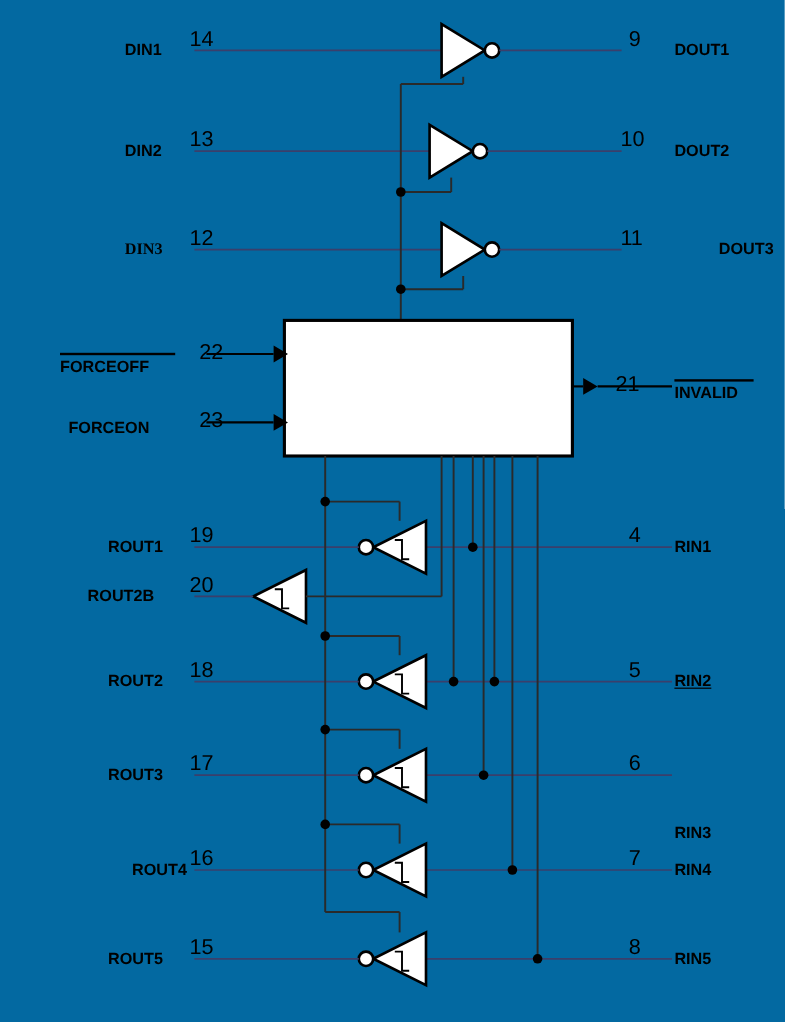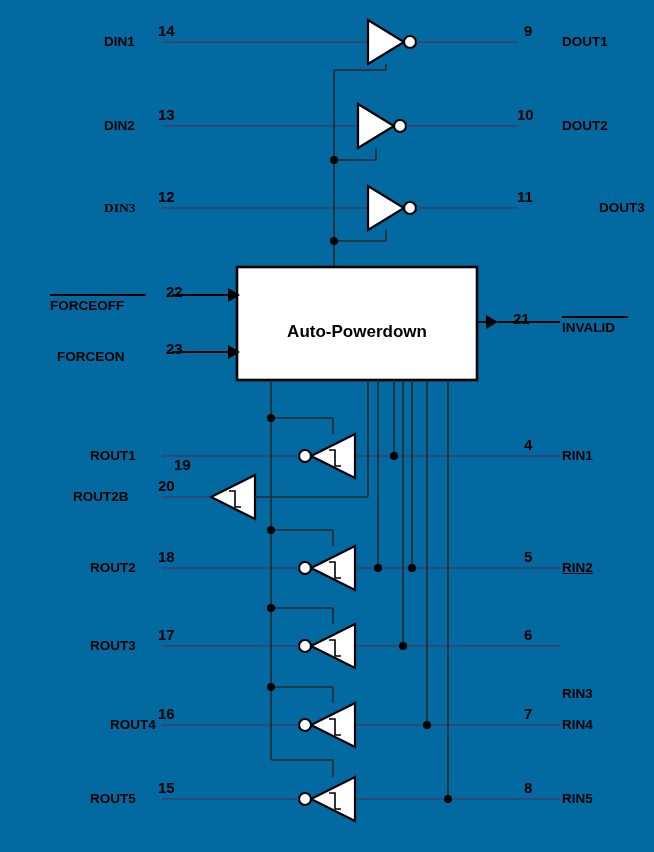--- a/index.html
+++ b/index.html
@@ -20,22 +20,22 @@
   .label {
     position: absolute;
     font-size: 13.5px;
     font-weight: bold;
     color: #000000;
     white-space: nowrap;
     line-height: 1;
   }
   .pin {
     position: absolute;
-    font-size: 15px;
-    font-weight: bold;
+    font-size: 18px;
+    font-weight: normal;
     color: #000000;
     white-space: nowrap;
     line-height: 1;
   }
   .overbar {
     position: absolute;
     background: #000000;
     height: 1.5px;
   }
   .block-title {
@@ -181,28 +181,27 @@
   <div class="pin" style="left:517px; top:189px;">11</div>
   <div class="label" style="left:562px; top:201px;padding-left:37px;">DOUT3</div>
 
   <div class="label" style="left:50px; top:299px;">FORCEOFF</div>
   <div class="overbar" style="left:50px; top:294px; width:96px;"></div>
   <div class="pin" style="left:166px; top:284px;">22</div>
 
   <div class="label" style="left:57px; top:350px;">FORCEON</div>
   <div class="pin" style="left:166px; top:341px;text-align:center;">23</div>
 
-  <div class="block-title" style="left:237px; top:323px; width:240px;">Auto-Powerdown</div>
 
   <div class="pin" style="left:513px; top:311px;">21</div>
   <div class="label" style="left:562px; top:321px;">INVALID</div>
   <div class="overbar" style="left:562px; top:316px; width:66px;"></div>
 
   <div class="label" style="left:90px; top:449px;">ROUT1</div>
-  <div class="pin" style="left:174px; top:437px;margin-top:20px;">19</div>
+  <div class="pin" style="left:158px; top:437px;">19</div>
   <div class="pin" style="left:524px; top:437px;">4</div>
   <div class="label" style="left:562px; top:449px;">RIN1</div>
 
   <div class="label" style="left:73px; top:490px;">ROUT2B</div>
   <div class="pin" style="left:158px; top:478px;">20</div>
 
   <div class="label" style="left:90px; top:561px;">ROUT2</div>
   <div class="pin" style="left:158px; top:549px;">18</div>
   <div class="pin" style="left:524px; top:549px;">5</div>
   <div class="label" style="left:562px; top:561px;text-decoration:underline;">RIN2</div>

